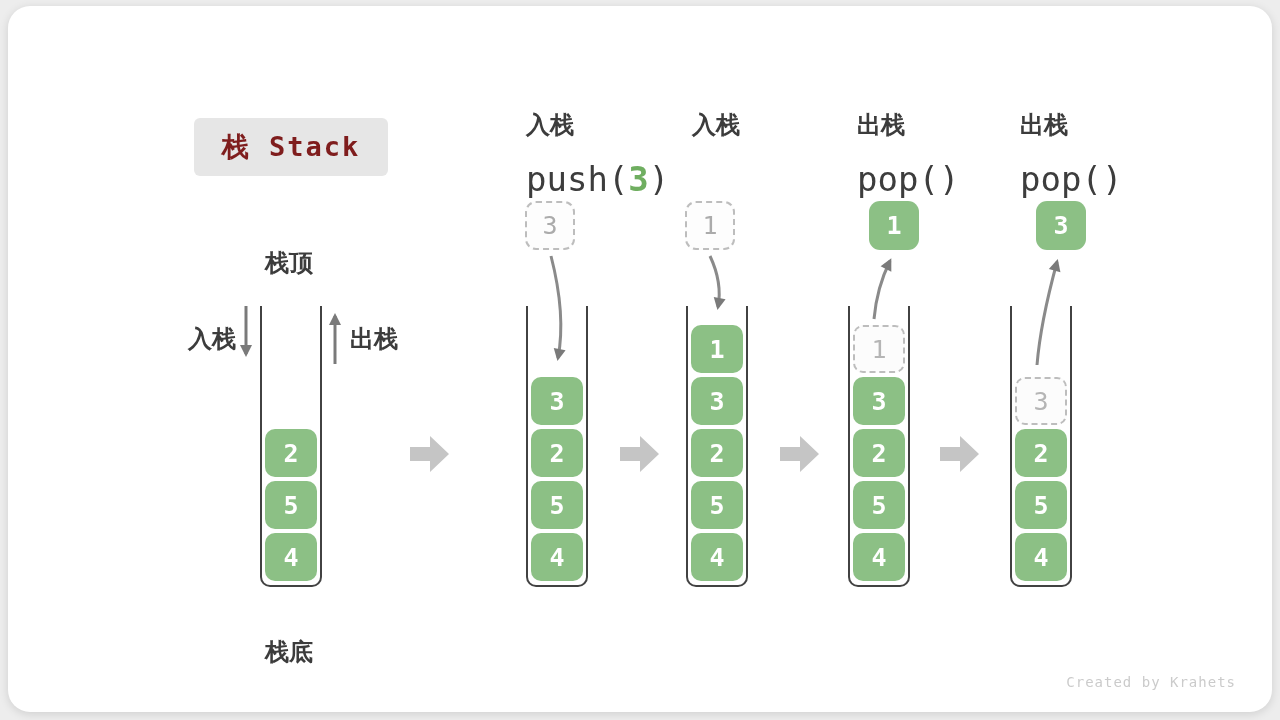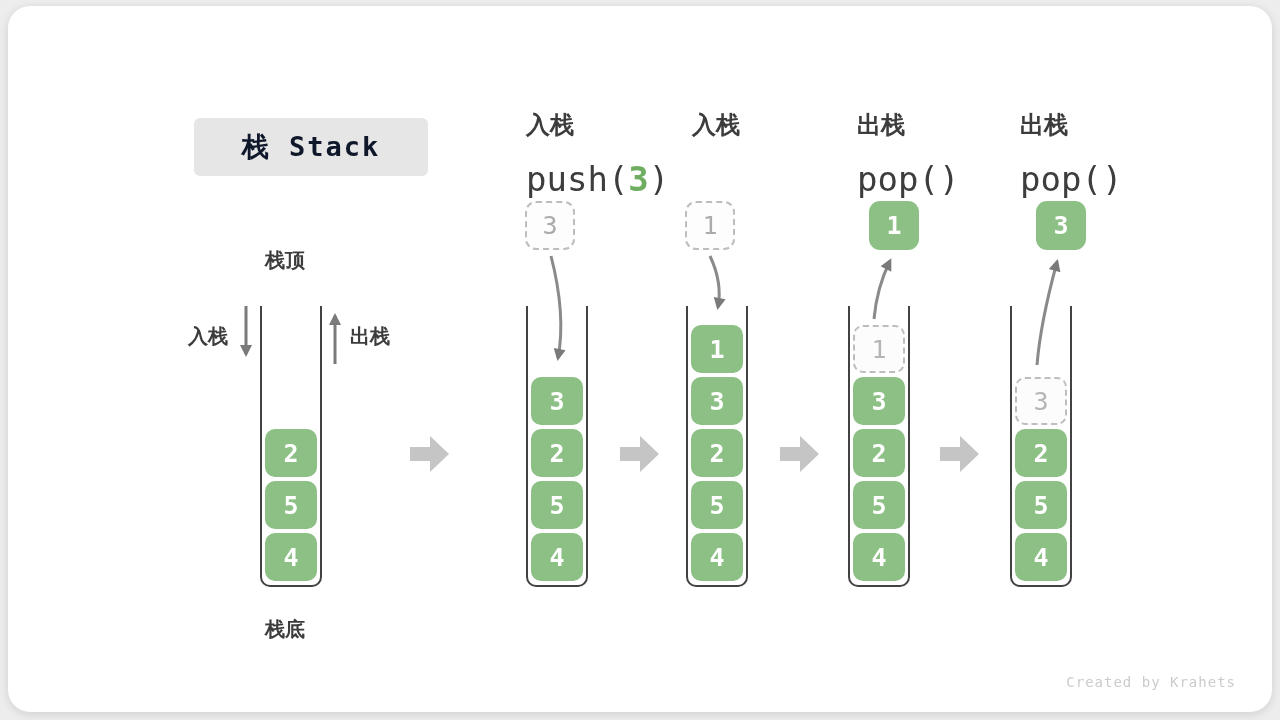--- a/index.html
+++ b/index.html
@@ -1,28 +1,28 @@
 <!DOCTYPE html>
 <html><head>
 <meta charset="utf-8">
 <style>
   html,body{margin:0;padding:0;width:1280px;height:720px;background:#EDEDED;overflow:hidden;
             font-family:"DejaVu Sans",sans-serif;}
   .card{position:absolute;left:8px;top:6px;width:1264px;height:706px;background:#ffffff;
         border-radius:22px;box-shadow:0 2px 10px rgba(0,0,0,0.13);}
-  .title-box{position:absolute;left:186px;top:112px;width:234px;height:58px;background:#E6E6E6;
+  .title-box{position:absolute;left:186px;top:112px;width:194px;height:58px;background:#E6E6E6;
              border-radius:6px;display:flex;align-items:center;justify-content:center;
              font-family:"DejaVu Sans Mono",monospace;font-size:27px;font-weight:700;
-             color:#0f172a;letter-spacing:2px;}
+             color:#7f1d1d;letter-spacing:2px;}
   .op-header{position:absolute;top:104px;width:180px;}
   .op-label{font-size:24px;font-weight:700;color:#3C3C3C;line-height:30px;}
   .op-code{font-family:"DejaVu Sans Mono",monospace;font-size:34px;color:#3D3D3D;
            line-height:30px;margin-top:24px;}
   .op-code .arg{color:#6FAE60;font-weight:700;}
-  .cn-note{position:absolute;font-size:20px;font-weight:700;color:#3C3C3C;}
+  .cn-note{position:absolute;font-size:24px;font-weight:700;color:#3C3C3C;}
   .well{position:absolute;top:300px;height:281px;width:62px;box-sizing:border-box;
         border-left:2px solid #424242;border-right:2px solid #424242;border-bottom:2px solid #424242;
         border-bottom-left-radius:10px;border-bottom-right-radius:10px;background:transparent;}
   .cell{position:absolute;width:52px;height:48px;border-radius:10px;background:#8CC085;
         display:flex;align-items:center;justify-content:center;color:#ffffff;
         font-family:"DejaVu Sans Mono",monospace;font-size:25px;font-weight:700;box-sizing:border-box;}
   .cell.ghost{background:#FCFCFC;border:2px dashed #BDBDBD;color:#B5B5B5;font-weight:400;}
   .float-box{position:absolute;width:50px;height:49px;border-radius:11px;box-sizing:border-box;
              display:flex;align-items:center;justify-content:center;
              font-family:"DejaVu Sans Mono",monospace;font-size:25px;}
@@ -49,21 +49,21 @@
   <div class="op-header" style="left:849px">
     <div class="op-label">出栈</div>
     <div class="op-code"><span>pop(</span><span class="arg"></span><span>)</span></div>
   </div>
   <div class="op-header" style="left:1012px">
     <div class="op-label">出栈</div>
     <div class="op-code"><span>pop(</span><span class="arg"></span><span>)</span></div>
   </div>
 
   <div class="cn-note" style="left:257px;top:241px;width:88px;">栈顶</div>
-  <div class="cn-note" style="left:257px;top:610px;width:88px;">栈底</div>
+  <div class="cn-note" style="left:257px;top:630px;width:88px;">栈底</div>
   <div class="cn-note" style="left:180px;top:317px;">入栈</div>
   <div class="cn-note" style="left:342px;top:317px;">出栈</div>
 
   <svg class="overlay" viewBox="0 0 1280 720">
     <defs>
       <marker id="head" markerUnits="userSpaceOnUse" markerWidth="16" markerHeight="16" refX="10" refY="7" orient="auto">
         <path d="M1,1 L13,7 L1,13 Z" fill="#7A7A7A"></path>
       </marker>
     </defs>
 

